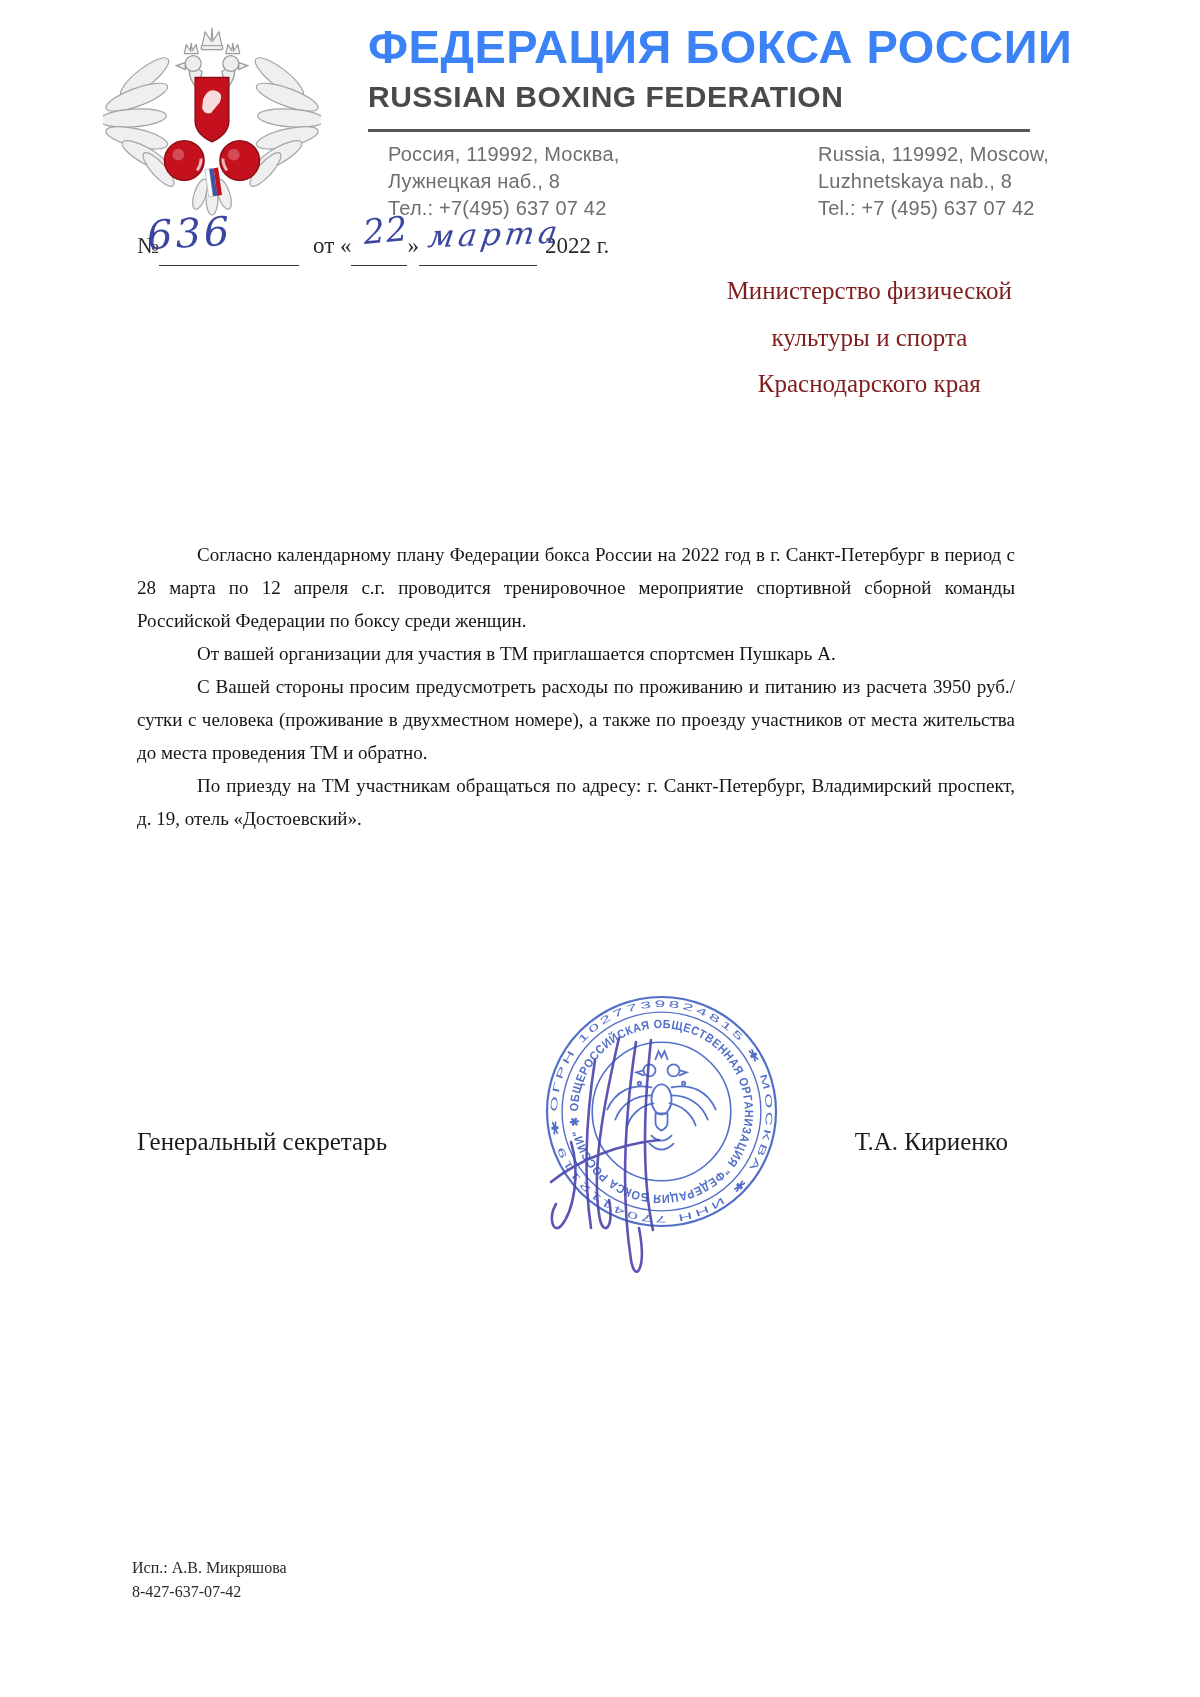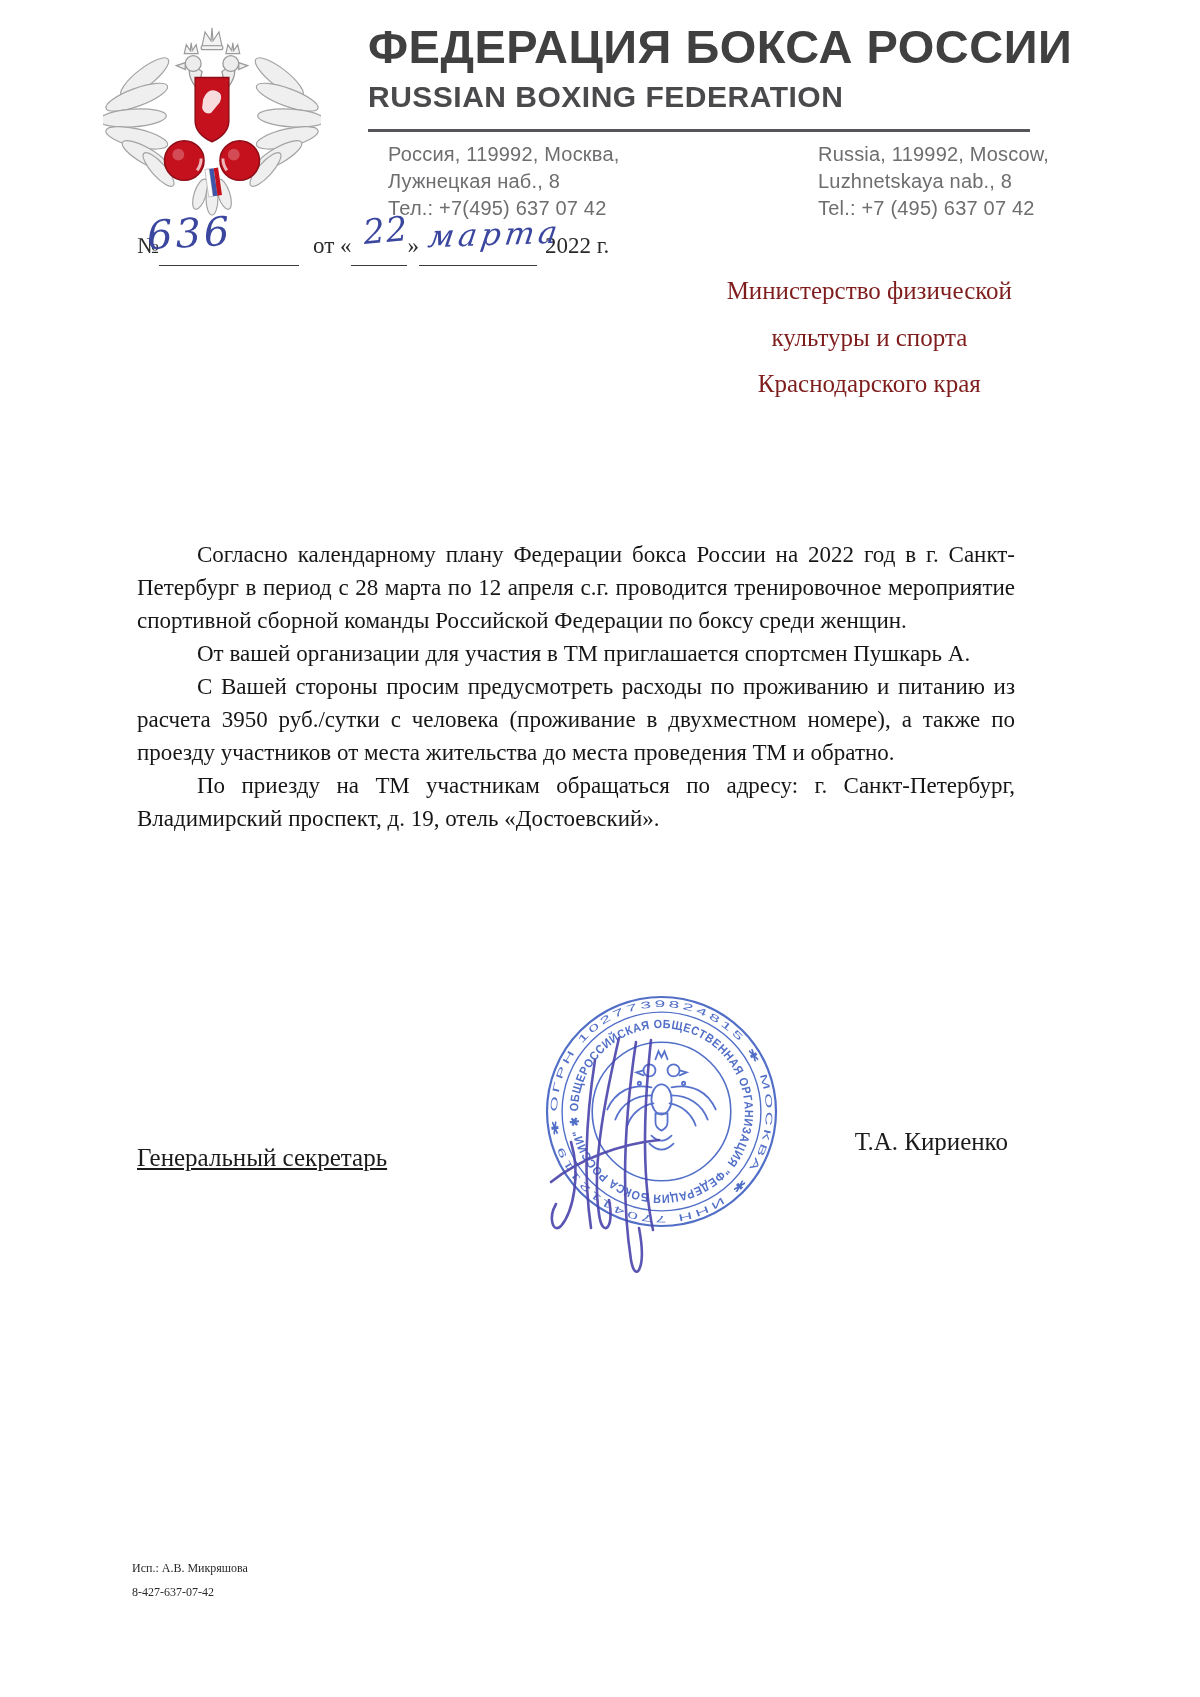--- a/index.html
+++ b/index.html
@@ -6,21 +6,21 @@
   .page{
     position:relative;width:1200px;height:1697px;margin:0 auto;
     background:#ffffff;overflow:hidden;
     font-family:"Liberation Serif", serif;color:#1a1a1a;
   }
   
   .logo{position:absolute;left:103px;top:20px;width:218px;height:198px;}
   .head-block{position:absolute;left:368px;top:22px;width:668px;}
   .title-ru{
     font-family:"Liberation Sans", sans-serif;font-weight:700;
-    font-size:47px;line-height:50px;color:#404040;letter-spacing:.5px;white-space:nowrap;
+    font-size:47px;line-height:50px;color:#3b82f6;letter-spacing:.5px;white-space:nowrap;
   }
   .title-en{
     font-family:"Liberation Sans", sans-serif;font-weight:700;
     font-size:30px;line-height:50px;color:#4a4a4c;letter-spacing:.5px;white-space:nowrap;
   }
   .head-rule{height:3px;background:#55555a;margin-top:7px;width:662px;}
   .addr-row{display:flex;margin-top:9px;width:662px;margin-left:20px;}
   .addr-col{
     font-family:"Liberation Sans", sans-serif;font-size:20px;line-height:27px;
     color:#6e6e71;letter-spacing:.2px;
@@ -39,32 +39,32 @@
   .hw-day{left:226px;top:-16px;font-size:34px;letter-spacing:1px;transform:rotate(-5deg);}
   .hw-month{left:292px;top:-10px;font-size:31px;letter-spacing:4px;transform:skewX(-10deg) rotate(-2deg);}
   
   .recipient{
     position:absolute;right:188px;top:268px;text-align:center;
     font-size:25px;line-height:46.5px;color:#7f1d1d;
   }
   
   .body-text{
     position:absolute;left:137px;top:538px;width:878px;
-    font-size:23px;line-height:33px;text-align:justify;color:#161616;
+    font-size:19px;line-height:33px;text-align:justify;color:#161616;
   }
   .body-text p{margin:0;text-indent:60px;}
   
   .stamp{position:absolute;left:543px;top:993px;width:237px;height:237px;opacity:.92;}
   .sig-scrawl{position:absolute;left:533px;top:1032px;width:212px;height:258px;}
   .sig-row{position:absolute;left:0;top:1128px;width:1200px;height:40px;font-size:25px;color:#1b1b1b;}
-  .sig-title{position:absolute;left:137px;top:16px;text-decoration:underline;}
+  .sig-title{position:absolute;left:137px;top:0;}
   .sig-name{position:absolute;right:192px;top:0;text-align:center;}
   
   .footer{
-    position:absolute;left:132px;top:1556px;font-size:12px;line-height:24px;color:#2a2a2a;
+    position:absolute;left:132px;top:1556px;font-size:16px;line-height:24px;color:#2a2a2a;
   }
 </style>
 </head>
 <body>
 
 <div class="page">
 
   <svg class="logo" viewBox="0 0 220 200" aria-hidden="true">
     <g id="lw" stroke="#a3a3a3" fill="#efefef" stroke-width="1.2">
       <ellipse cx="42" cy="58" rx="30" ry="9" transform="rotate(-38 42 58)"></ellipse>

